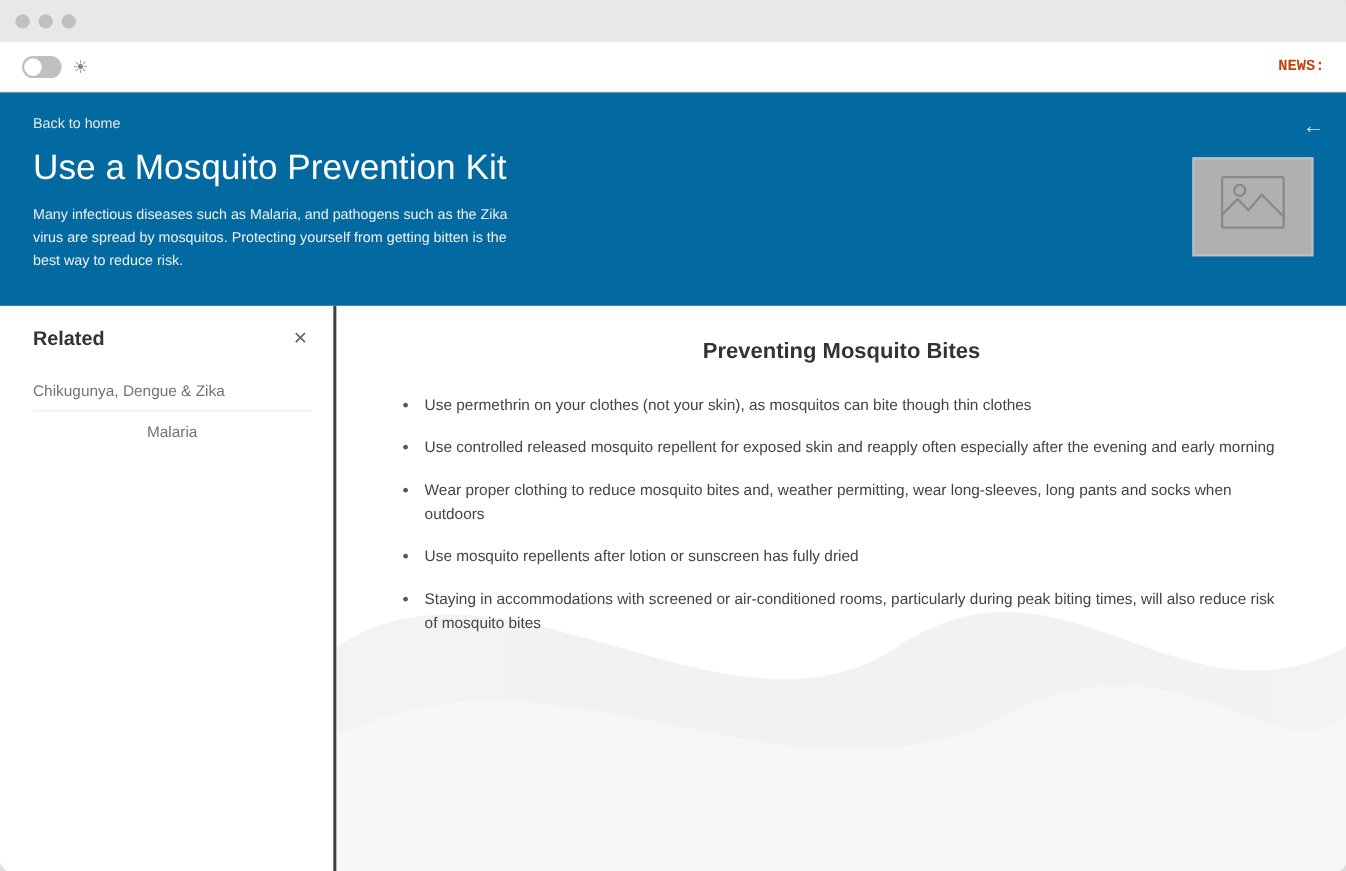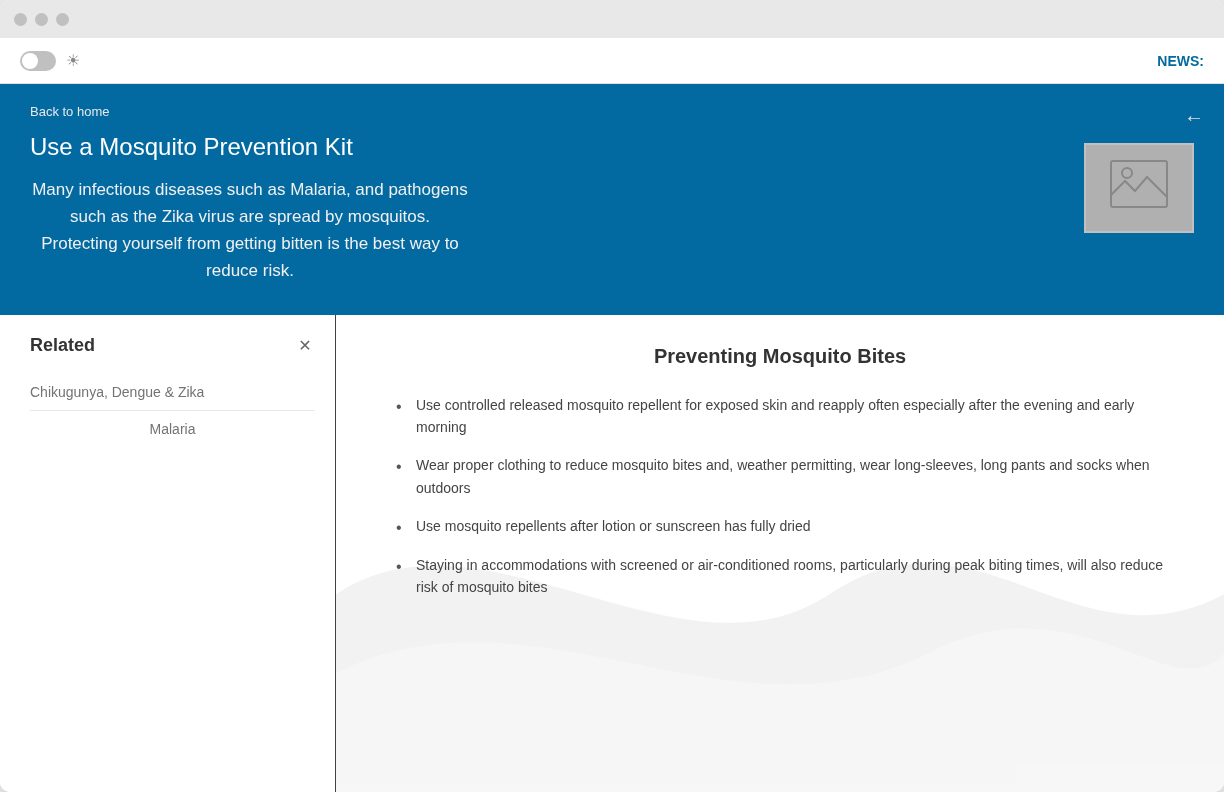--- a/index.html
+++ b/index.html
@@ -91,21 +91,22 @@
     .nav-right {
       display: flex;
       align-items: center;
       gap: 6px;
       font-size: 14px;
       color: #555;
     }
 
     .news-label {
       font-weight: 700;
-      color: #0369a1;
+      color: #c2410c;
+      font-family: Liberation Mono, monospace;
     }
 
     
     .hero {
       background: #0369a1;
       padding: 20px 30px 30px 30px;
       position: relative;
       flex-shrink: 0;
     }
 
@@ -121,33 +122,32 @@
       display: flex;
       justify-content: space-between;
       align-items: flex-start;
     }
 
     .hero-text {
       max-width: 500px;
     }
 
     .hero-title {
-      font-size: 24px;
+      font-size: 32px;
       font-weight: 400;
       color: #ffffff;
       margin-bottom: 14px;
       line-height: 1.2;
     }
 
     .hero-description {
-      font-size: 17px;
+      font-size: 13px;
       color: #f0f0f0;
       line-height: 1.6;
       max-width: 440px;
-      text-align: center;
     }
 
     .hero-image-placeholder {
       width: 110px;
       height: 90px;
       border: 2px solid #c0c0c0;
       background: #b0b0b0;
       display: flex;
       align-items: center;
       justify-content: center;
@@ -171,23 +171,23 @@
 
     
     .main-content {
       display: flex;
       flex: 1;
       overflow: hidden;
     }
 
     
     .sidebar {
-      width: 336px;
-      flex-shrink: 0;
-      border-right: 1px solid #404040;
+      width: 306px;
+      flex-shrink: 0;
+      border-right: 3px solid #404040;
       padding: 20px 20px 20px 30px;
       background: #ffffff;
     }
 
     .sidebar-header {
       display: flex;
       align-items: center;
       justify-content: space-between;
       margin-bottom: 18px;
     }
@@ -354,20 +354,21 @@
     <div class="article-content">
       <div class="wave-bg">
         <svg class="wave-svg" viewBox="0 0 900 400" preserveAspectRatio="none">
           <path d="M0,200 C150,100 350,300 500,200 C650,100 750,280 900,200 L900,400 L0,400 Z" fill="#b0b0b0"></path>
           <path d="M0,280 C200,180 400,360 600,260 C750,180 850,320 900,260 L900,400 L0,400 Z" fill="#c8c8c8"></path>
         </svg>
       </div>
       <div class="article-inner">
         <h2 class="article-heading">Preventing Mosquito Bites</h2>
         <ul class="article-list">
+          <li>Use permethrin on your clothes (not your skin), as mosquitos can bite though thin clothes</li>
           <li>Use controlled released mosquito repellent for exposed skin and reapply often especially after the evening and early morning</li>
           <li>Wear proper clothing to reduce mosquito bites and, weather permitting, wear long-sleeves, long pants and socks when outdoors</li>
           <li>Use mosquito repellents after lotion or sunscreen has fully dried</li>
           <li>Staying in accommodations with screened or air-conditioned rooms, particularly during peak biting times, will also reduce risk of mosquito bites</li>
         </ul>
       </div>
     </div>
 
   </div>
 </div>

